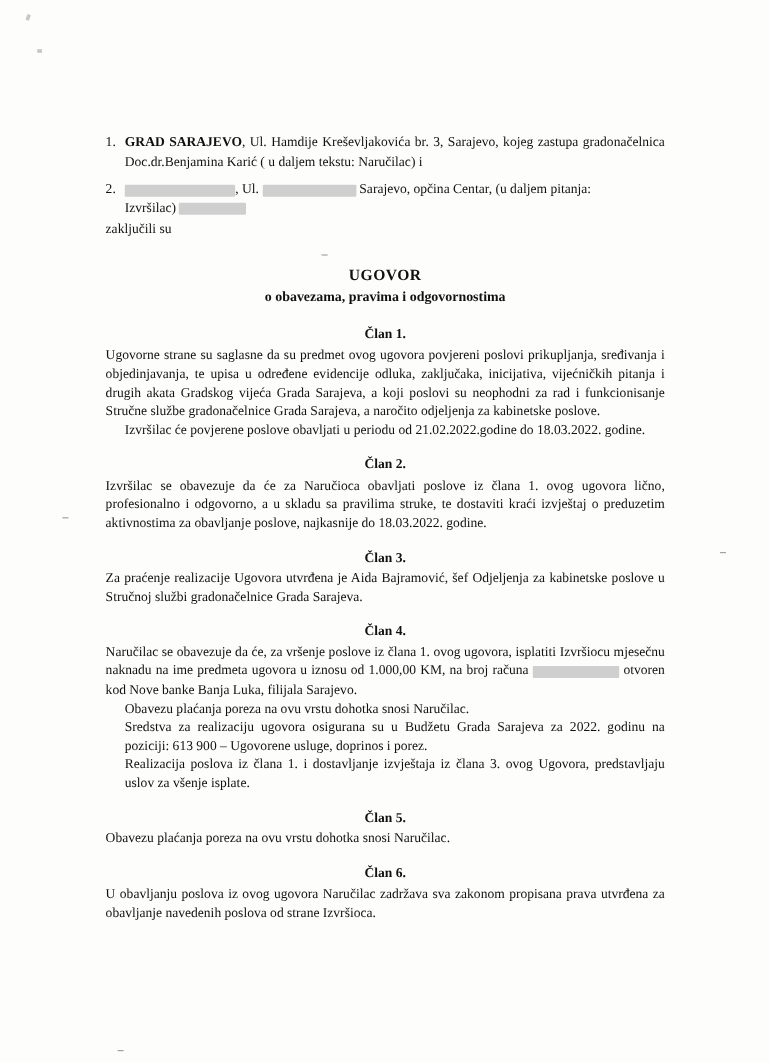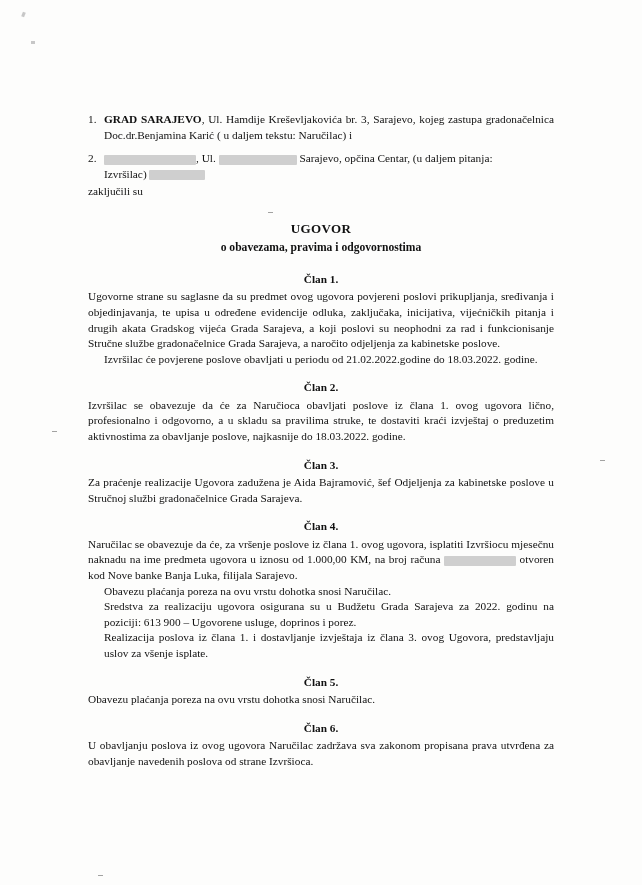--- a/index.html
+++ b/index.html
@@ -140,21 +140,21 @@
       <p class="body">Izvršilac će povjerene poslove obavljati u periodu od 21.02.2022.godine do 18.03.2022. godine.</p>
     </div>
 
     <div class="sec">
       <div class="clan">Član 2.</div>
       <p class="body">Izvršilac se obavezuje da će za Naručioca obavljati poslove iz člana 1. ovog ugovora lično, profesionalno i odgovorno, a u skladu sa pravilima struke, te dostaviti kraći izvještaj o preduzetim aktivnostima za obavljanje poslove, najkasnije do 18.03.2022. godine.</p>
     </div>
 
     <div class="sec">
       <div class="clan">Član 3.</div>
-      <p class="body">Za praćenje realizacije Ugovora zadužena je Aida Bajramović, šef Odjeljenja za kabinetske poslove u Stručnoj službi gradonačelnice Grada Sarajeva.</p>
+      <p class="body">Za praćenje realizacije Ugovora utvrđena je Aida Bajramović, šef Odjeljenja za kabinetske poslove u Stručnoj službi gradonačelnice Grada Sarajeva.</p>
     </div>
 
     <div class="sec">
       <div class="clan">Član 4.</div>
       <p class="body">Naručilac se obavezuje da će, za vršenje poslove iz člana 1. ovog ugovora, isplatiti Izvršiocu mjesečnu naknadu na ime predmeta ugovora u iznosu od 1.000,00 KM, na broj računa <span class="redact r4"></span> otvoren kod Nove banke Banja Luka, filijala Sarajevo.</p>
       <p class="body">Obavezu plaćanja poreza na ovu vrstu dohotka snosi Naručilac.</p>
       <p class="body">Sredstva za realizaciju ugovora osigurana su u Budžetu Grada Sarajeva za 2022. godinu na poziciji: 613 900 – Ugovorene usluge, doprinos i porez.</p>
       <p class="body">Realizacija poslova iz člana 1. i dostavljanje izvještaja iz člana 3. ovog Ugovora, predstavljaju uslov za všenje isplate.</p>
     </div>
 

